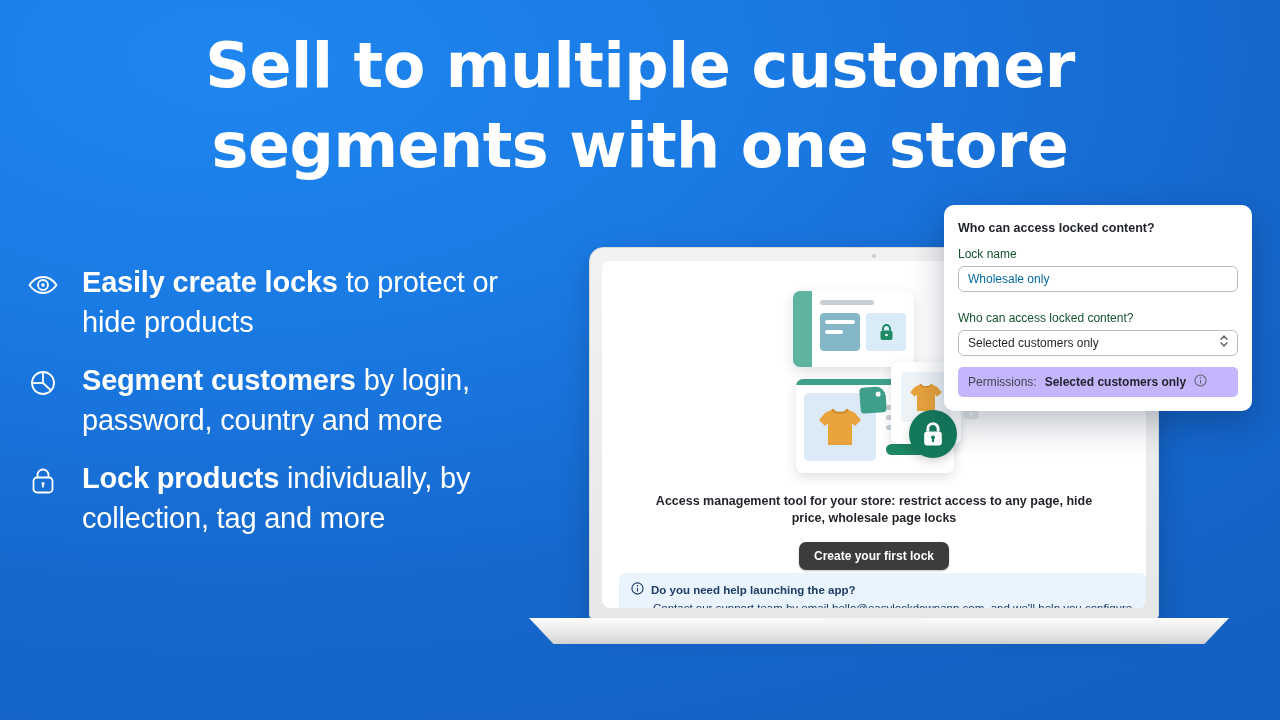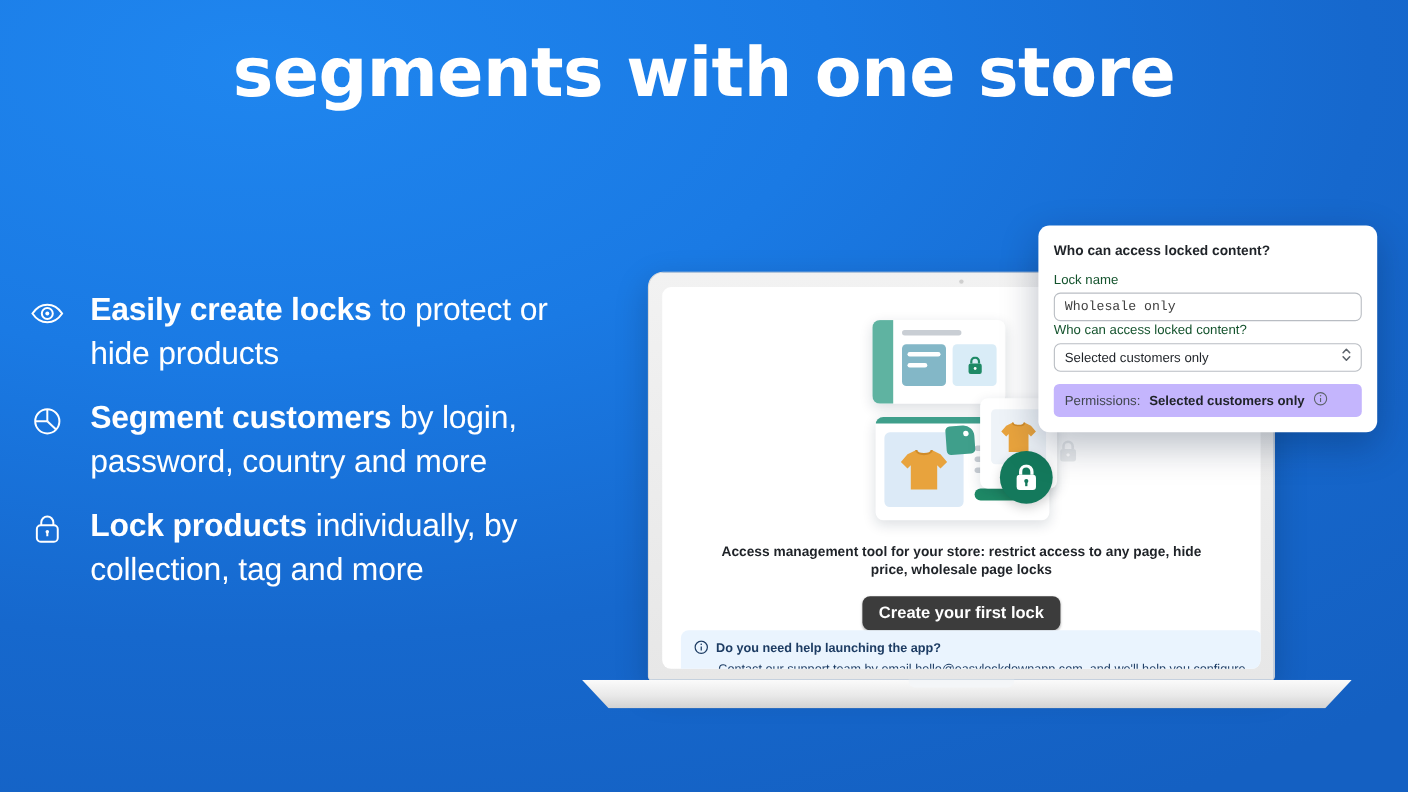--- a/index.html
+++ b/index.html
@@ -201,21 +201,21 @@
   .screen-copy {
     position: absolute; left: 0; top: 232px; width: 100%;
     text-align: center; padding: 0 52px;
   }
   .screen-copy h2 {
     font-size: 12.5px; line-height: 17px; font-weight: 700; color: #1f2328;
   }
   .cta {
     display: inline-block; margin-top: 15px;
     background: #3c3c3c; color: #ffffff;
-    font-size: 15px; font-weight: 600;
+    font-size: 12px; font-weight: 600;
     padding: 7px 15px; border-radius: 7px;
     border: none; cursor: pointer;
     box-shadow: 0 1px 2px rgba(0,0,0,0.25);
   }
   .banner {
     position: absolute; left: 17px; top: 312px;
     width: 528px; padding: 9px 12px;
     background: #eaf4fe; border-radius: 7px;
     text-align: left;
   }
@@ -238,23 +238,23 @@
     border-radius: 10px;
     padding: 16px 14px 14px 14px;
     box-shadow: 0 12px 34px rgba(3,20,50,0.28);
   }
   .pop-title { font-size: 12.5px; font-weight: 700; color: #1f2328; margin-bottom: 12px; }
   .pop-label { font-size: 12px; color: #14532d; margin-bottom: 5px; }
   .pop-input {
     width: 100%; height: 26px;
     border: 1px solid #b9bdc3; border-radius: 6px;
     background: #ffffff;
-    font-size: 12px; color: #404040;
-    padding: 0 9px; margin-bottom: 1px;
-    font-family: Liberation Mono, monospace;
+    font-size: 12px; color: #0369a1;
+    padding: 0 9px; margin-bottom: 19px;
+    font-family: Liberation Sans, sans-serif;
   }
   .pop-select-wrap { position: relative; margin-bottom: 11px; }
   .pop-select {
     width: 100%; height: 26px;
     border: 1px solid #b9bdc3; border-radius: 6px;
     background: #ffffff;
     font-size: 12px; color: #1f2328;
     padding: 0 26px 0 9px;
     display: flex; align-items: center;
     cursor: pointer;
@@ -267,20 +267,21 @@
     font-size: 12px; color: #40464d;
   }
   .pop-perm b { color: #1f2328; font-weight: 700; }
 </style>
 </head>
 <body>
 
 <div id="stage">
 
   <h1 class="headline">
+    <span>Sell to multiple customer</span>
     <span class="l2">segments with one store</span>
   </h1>
 
   <div class="features">
 
     <div class="feature">
       <span class="feat-icon">
         <svg width="30" height="20" viewBox="0 0 30 20" fill="none" stroke="#ffffff" stroke-width="1.8">
           <path d="M1.5 10c4-6 8.5-8 13.5-8s9.5 2 13.5 8c-4 6-8.5 8-13.5 8S5.5 16 1.5 10z"></path>
           <circle cx="15" cy="10" r="5"></circle>

